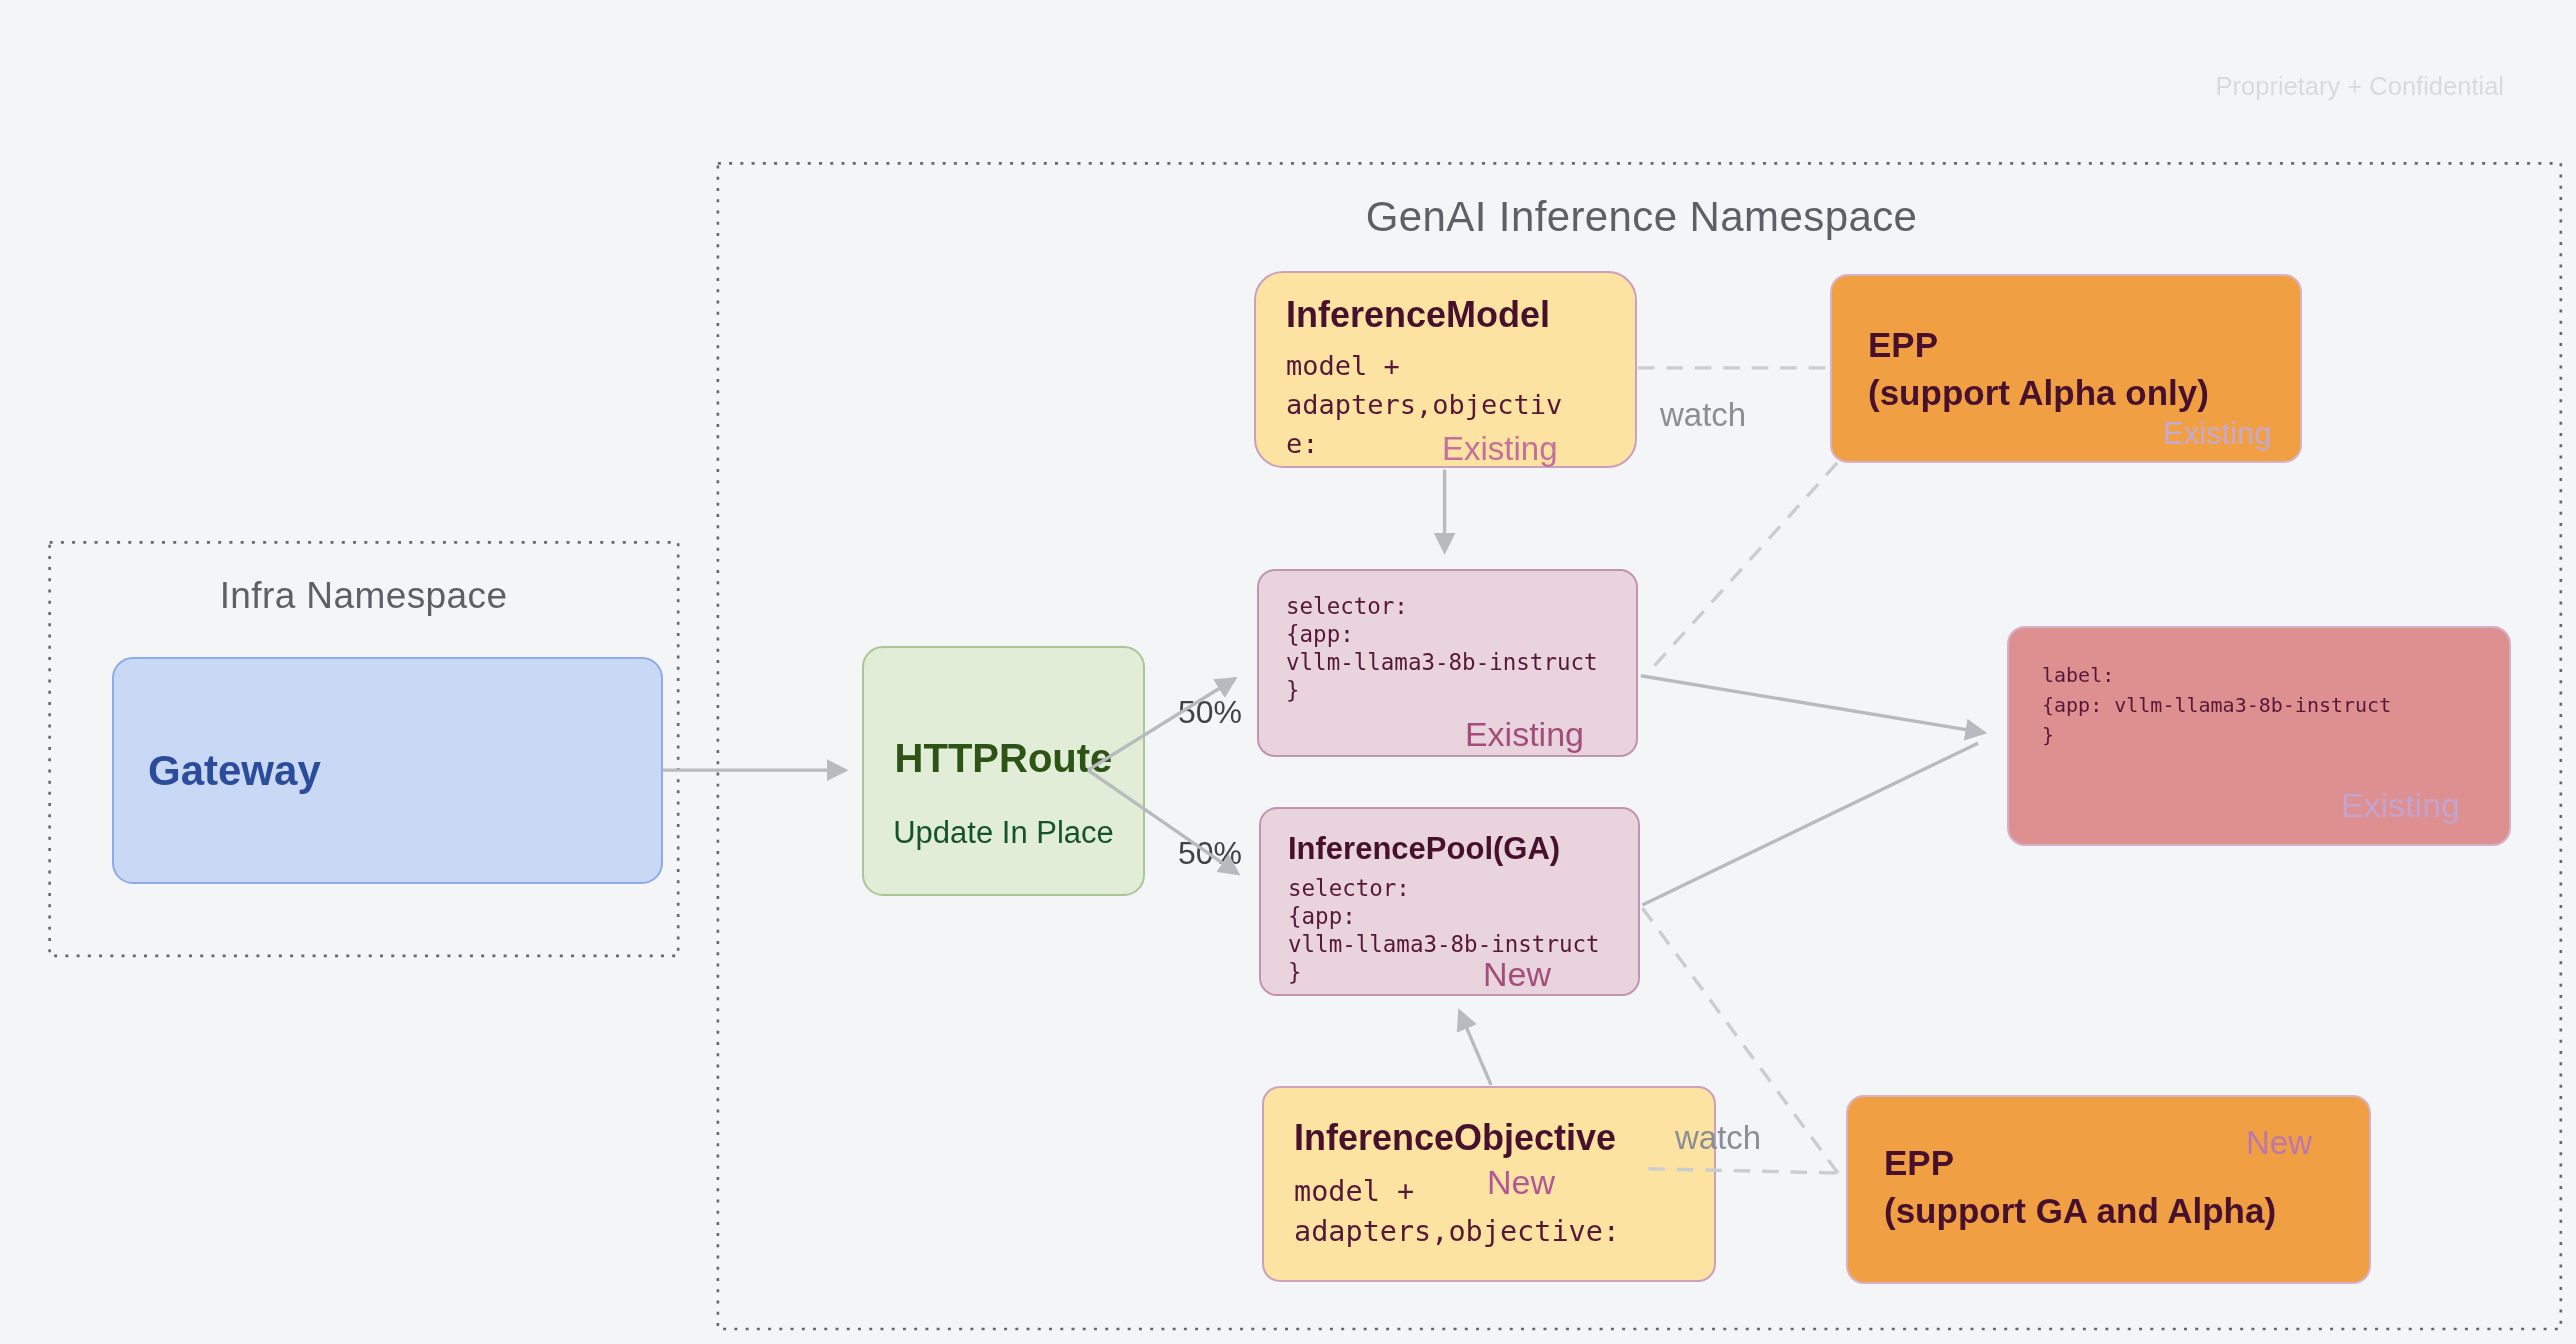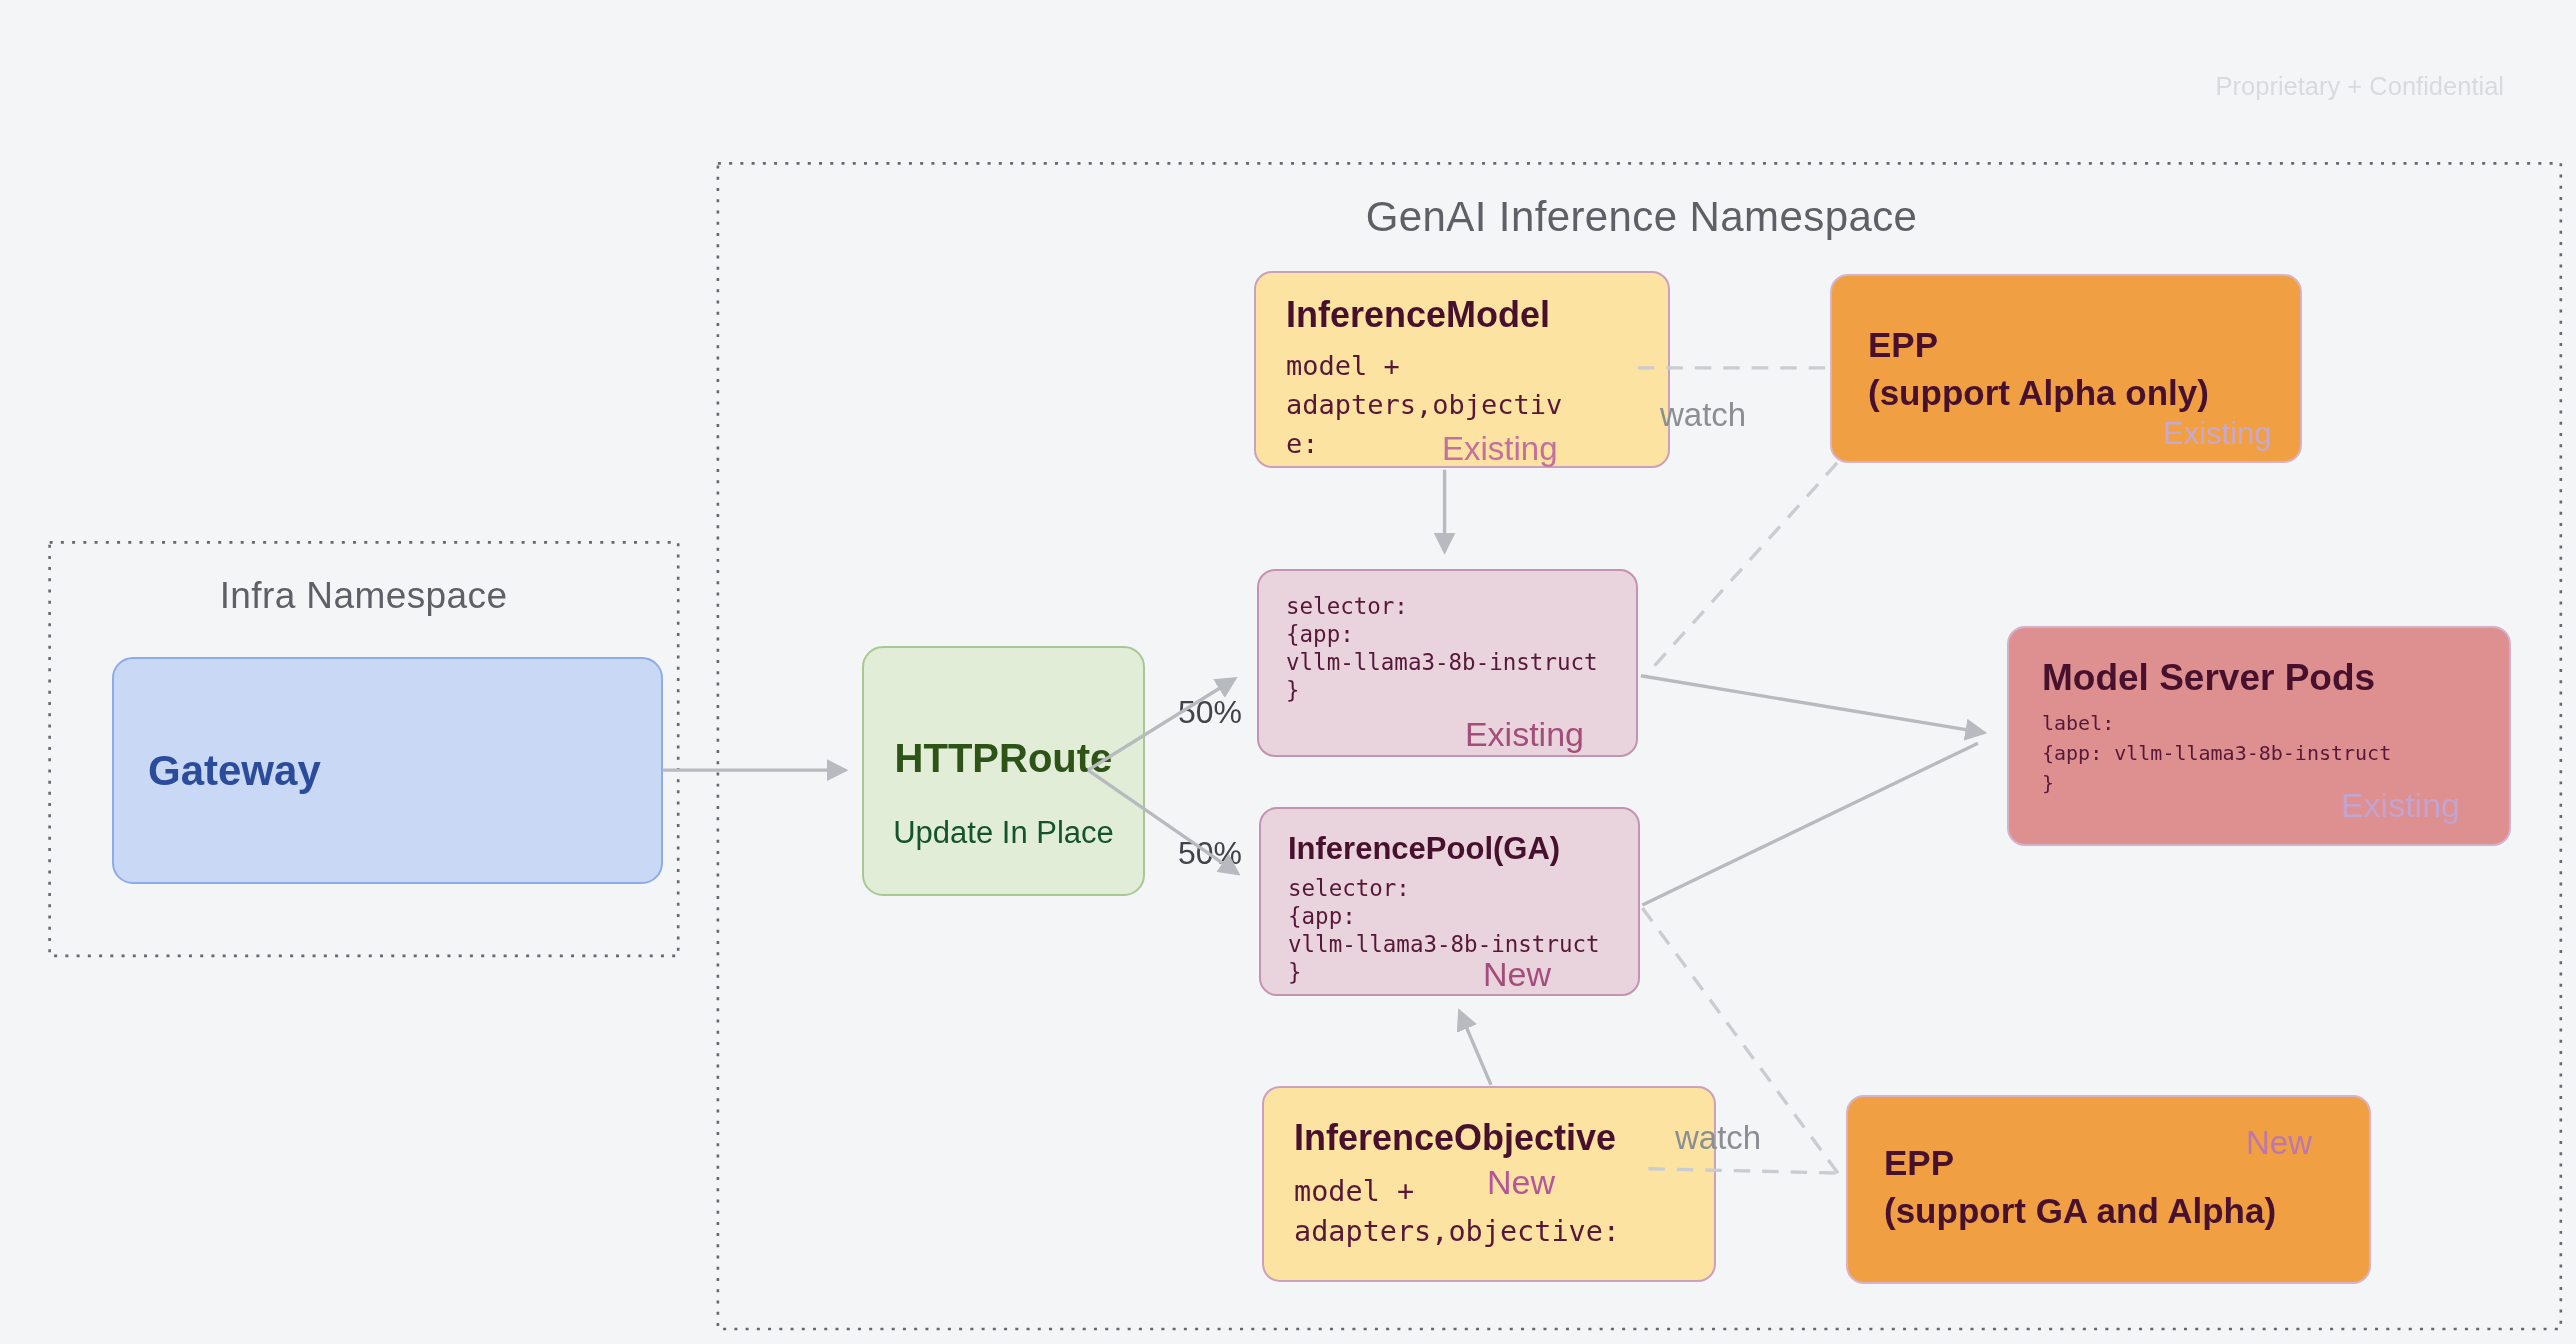--- a/index.html
+++ b/index.html
@@ -66,21 +66,21 @@
     position: absolute; left: 34px; top: 50%; transform: translateY(-50%);
     font-size: 42px; color: #2b4c9b;
   }
 
   
   #httproute { left: 862px; top: 646px; width: 283px; height: 250px; text-align: center; }
   #httproute .node-title { margin-top: 84px; font-size: 40px; color: #2e5317; }
   #httproute .subtitle { margin-top: 30px; font-size: 31px; color: #14532d; }
 
   
-  #inference-model { left: 1254px; top: 271px; width: 416px; height: 197px; padding: 18px 0 0 30px; }
+  #inference-model { left: 1254px; top: 271px; width: 383px; height: 197px; padding: 18px 0 0 30px; border-radius: 29px; }
   #inference-model .node-title { font-size: 36px; }
   #inference-model .code { margin-top: 7.5px; font-size: 27px; line-height: 39px; }
   #inference-model .badge { left: 186px; bottom: -1.5px; font-size: 33px; color: #c4709d; }
 
   
   #epp-alpha { left: 1830px; top: 274px; width: 472px; height: 189px; padding: 45px 0 0 36px; }
   #epp-alpha .node-title { font-size: 35px; line-height: 1.38; }
   #epp-alpha .badge { right: 28.5px; bottom: 9px; font-size: 31px; color: #c6a8d0; }
 
   
@@ -165,21 +165,20 @@
   <div class="badge">Existing</div>
 </div>
 
 <div id="pool-ga" class="node pool">
   <div class="node-title">InferencePool(GA)</div>
   <div class="code"><div>selector:</div><div>{app:</div><div>vllm-llama3-8b-instruct</div><div>}</div></div>
   <div class="badge">New</div>
 </div>
 
 <div id="pods" class="node salmon">
-  <div class="node-title">Model Server Pods</div>
   <div class="code"><div>label:</div><div>{app: vllm-llama3-8b-instruct</div><div>}</div></div>
   <div class="badge">Existing</div>
 </div>
 
 <div id="inference-objective" class="node yellow">
   <div class="node-title">InferenceObjective</div>
   <div class="code"><div>model +</div><div>adapters,objective:</div></div>
   <div class="badge">New</div>
 </div>
 

